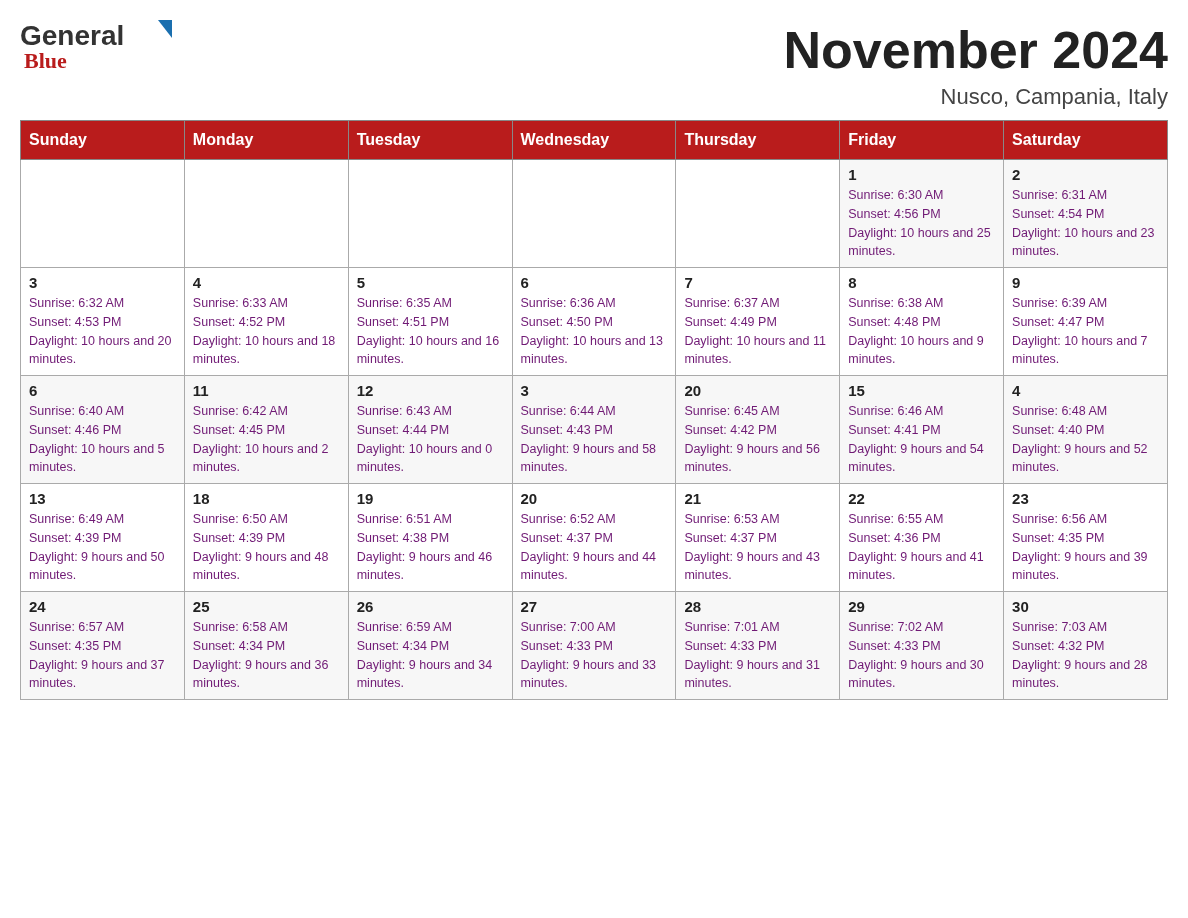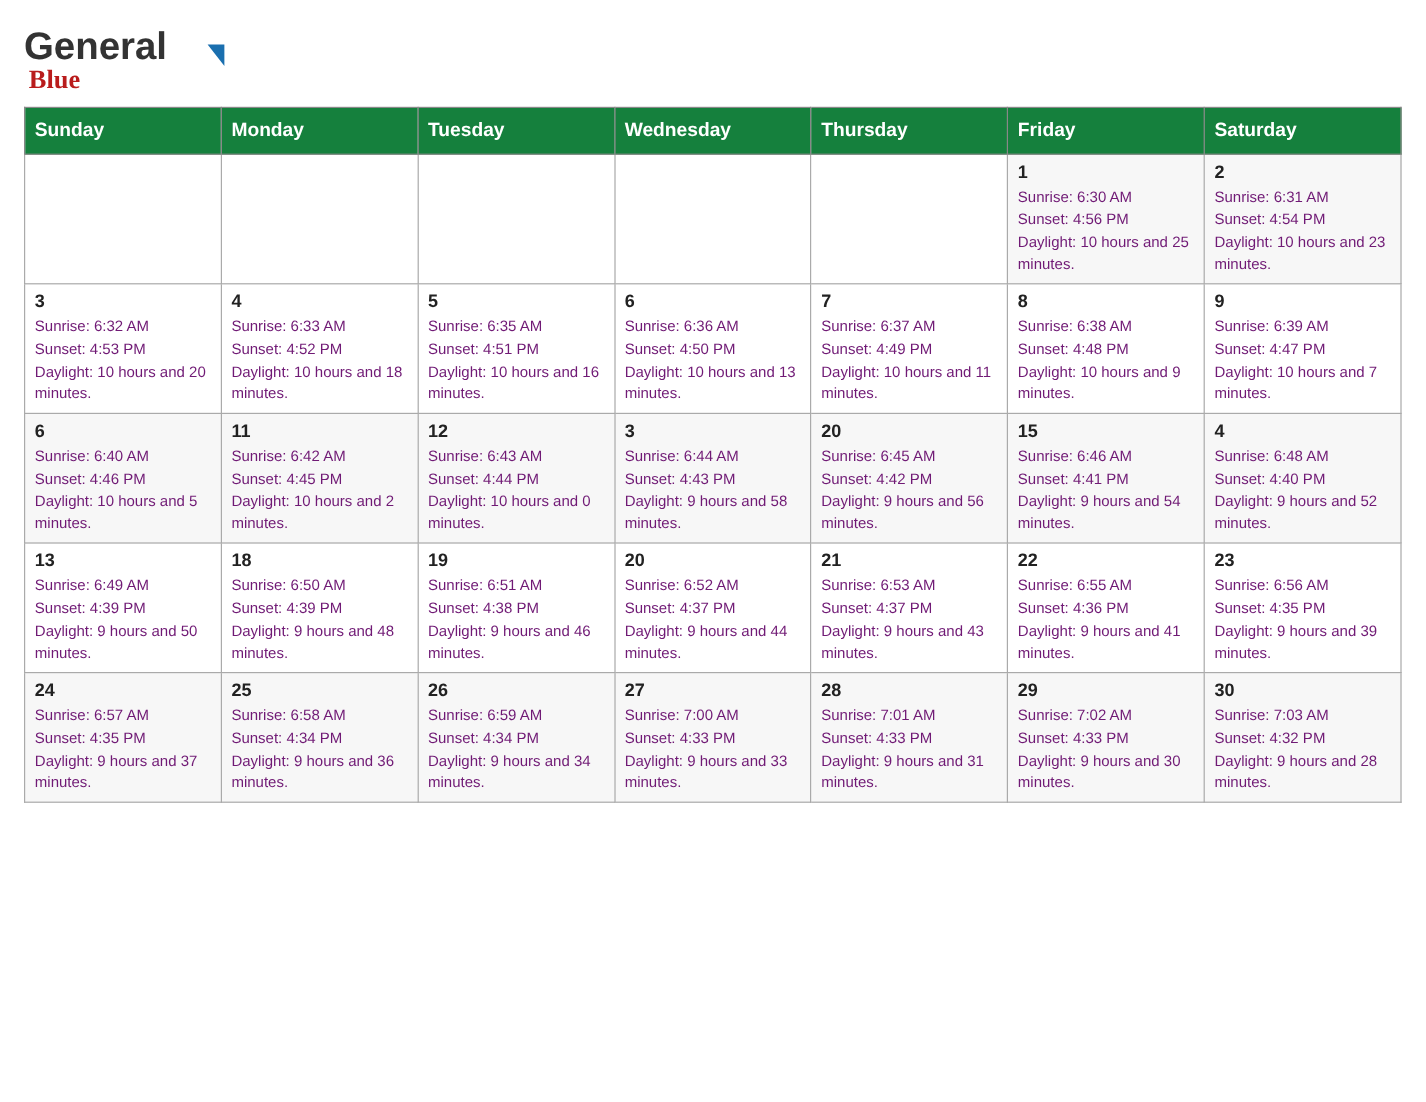--- a/index.html
+++ b/index.html
@@ -15,25 +15,25 @@
       justify-content: space-between;
       align-items: flex-start;
       margin-bottom: 10px;
     }
     .logo {
       display: flex;
       flex-direction: column;
       align-items: flex-start;
     }
     .logo-general {
-      font-size: 32px;
+      font-size: 28px;
       font-weight: bold;
       color: #333;
       display: flex;
-      align-items: flex-end;
+      align-items: flex-start;
       gap: 32px;
     }
     .logo-blue-text {
       font-size: 22px;
       font-weight: bold;
       color: #b91c1c;
       margin-top: -4px;
       padding-left: 4px;
       font-family: Liberation Serif, serif;
     }
@@ -60,21 +60,21 @@
       font-weight: normal;
       color: #444;
       margin-top: 4px;
     }
     .calendar {
       width: 100%;
       border-collapse: collapse;
       border: 1px solid #888;
     }
     .calendar thead tr th {
-      background-color: #15803d;
+      background-color: #b91c1c;
       color: #fff;
       font-size: 16px;
       font-weight: bold;
       padding: 10px 8px;
       text-align: left;
       border: 1px solid #888;
     }
     .calendar tbody tr td {
       vertical-align: top;
       padding: 6px 8px;
@@ -110,20 +110,24 @@
 </head>
 <body>
 
 <div class="header">
   <div class="logo">
     <div class="logo-general">
       <span>General</span>
       <span class="logo-triangle"></span>
     </div>
     <div class="logo-blue-text">Blue</div>
+  </div>
+  <div class="title-block">
+    <h1>November 2024</h1>
+    <h2>Nusco, Campania, Italy</h2>
   </div>
 </div>
 
 <table class="calendar">
   <thead>
     <tr>
     <th>Sunday</th>
         <th>Monday</th>
         <th>Tuesday</th>
         <th>Wednesday</th>

